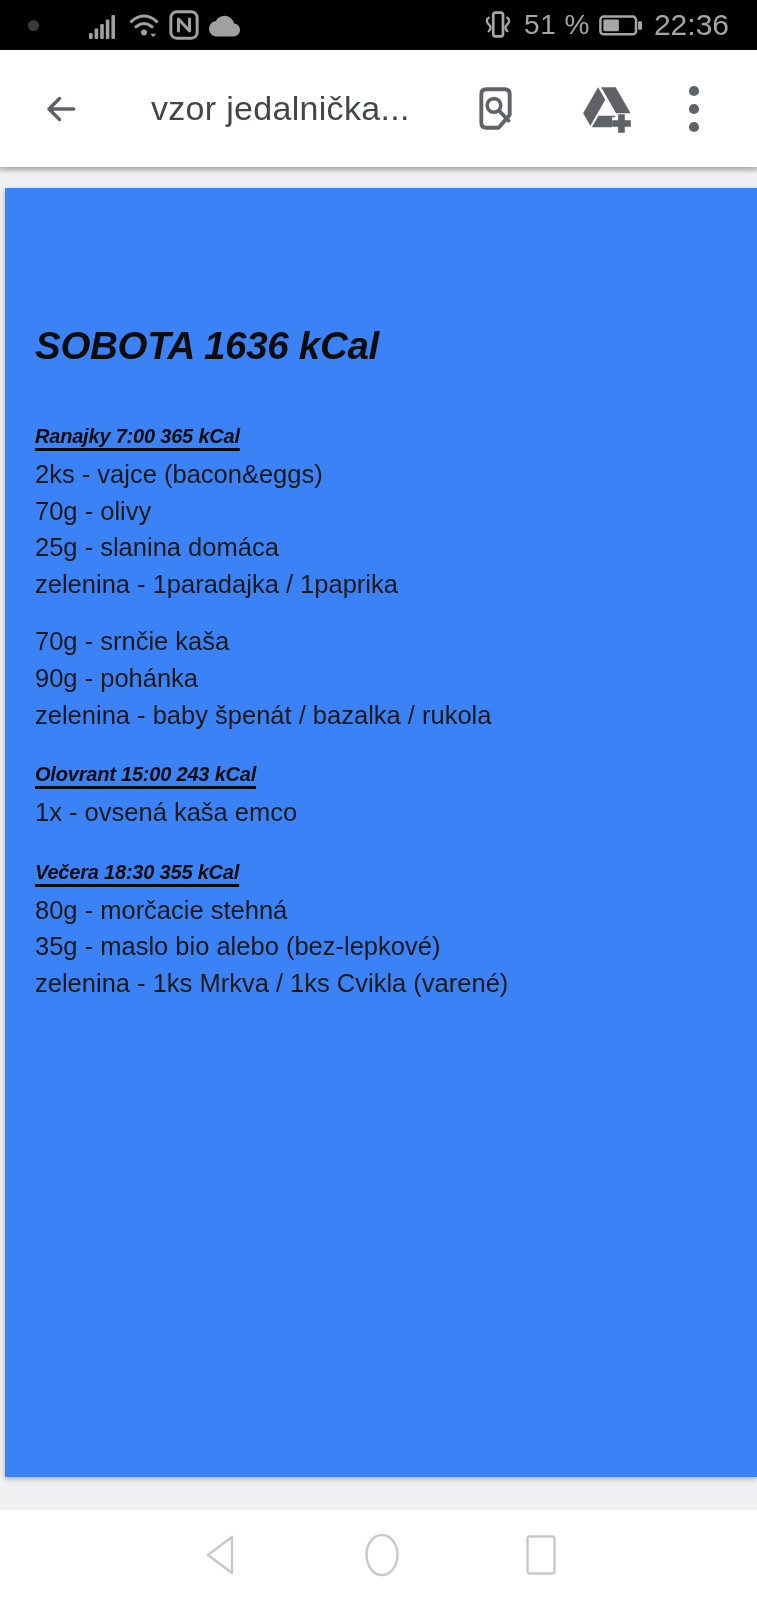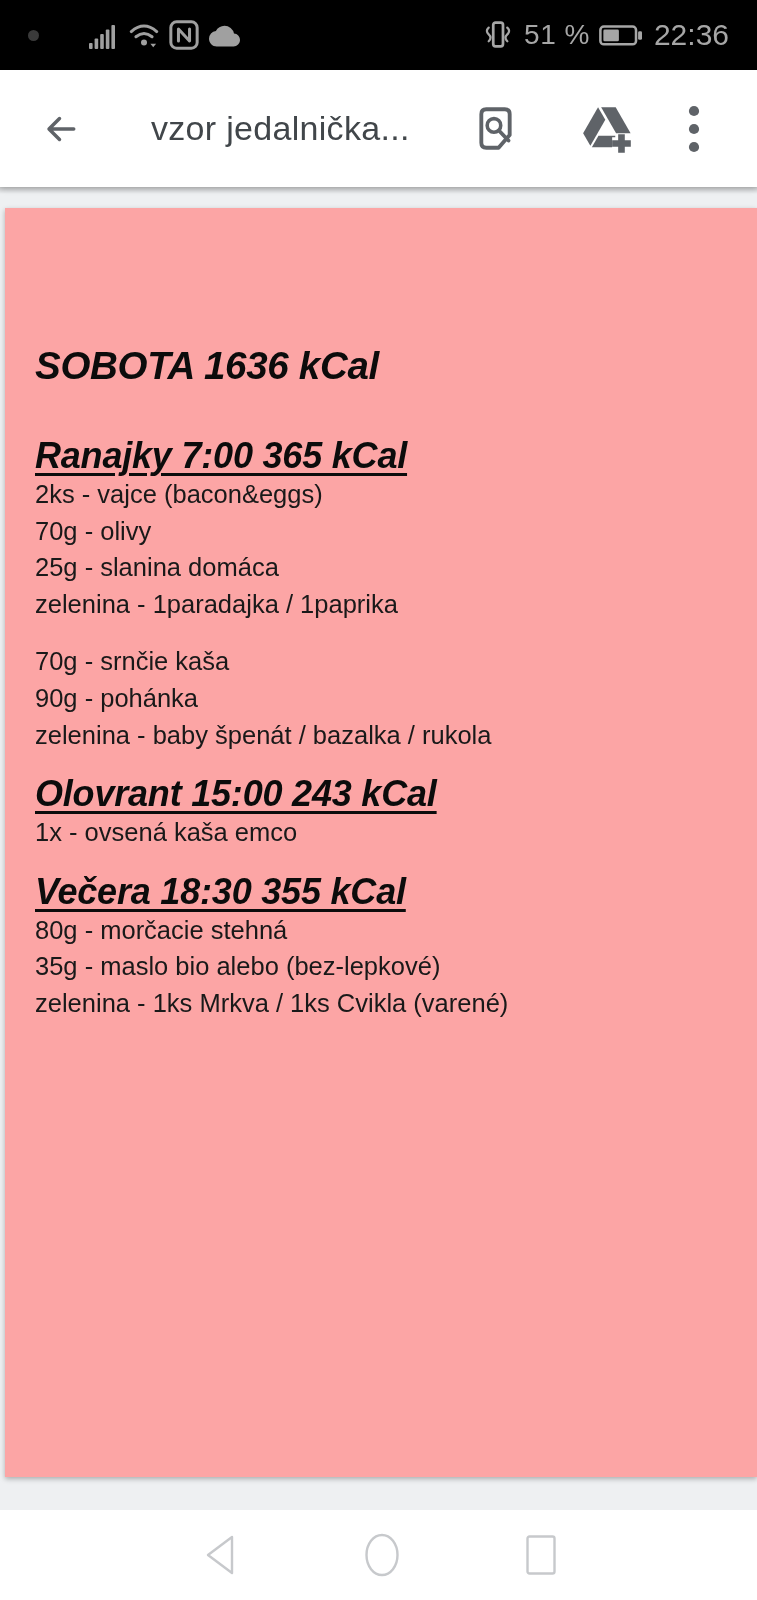--- a/index.html
+++ b/index.html
@@ -1,20 +1,20 @@
 <!DOCTYPE html>
 <html><head>
 <meta charset="utf-8">
 <style>
   html,body{margin:0;padding:0;background:#fff;}
   .phone{position:relative;width:757px;height:1600px;overflow:hidden;
          font-family:"Liberation Sans",sans-serif;display:flex;flex-direction:column;}
 
   
-  .status-bar{height:70px;background:#000;display:flex;align-items:center;
+  .status-bar{height:50px;background:#000;display:flex;align-items:center;
               padding:0 28px;box-sizing:border-box;flex:0 0 auto;}
   .cam-dot{width:11px;height:11px;border-radius:50%;background:#3a3a3a;margin-right:50px;}
   .sb-left{display:flex;align-items:center;gap:10px;}
   .sb-right{margin-left:auto;display:flex;align-items:center;gap:9px;color:#a6a6a6;}
   .sb-right .sb-text{font-size:28px;letter-spacing:.5px;}
   .sb-right .sb-time{font-size:30px;}
 
   
   .app-bar{height:117px;background:#fff;display:flex;align-items:center;
            padding:0 1px 0 43px;box-sizing:border-box;flex:0 0 auto;position:relative;z-index:3;
@@ -23,28 +23,28 @@
   .ab-title{margin-left:72px;font-size:34px;color:#41464a;letter-spacing:.3px;white-space:nowrap;}
   .ab-actions{margin-left:auto;display:flex;align-items:center;gap:0;padding-right:56px;}
   .ab-actions .icon-btn{margin-left:0;}
   .ab-actions .gap-a{margin-left:66px;}
   .ab-actions .gap-b{margin-left:52px;}
 
   
   .viewer{flex:1 1 auto;position:relative;background:#eef0f2;z-index:1;}
   .viewer::before{content:"";position:absolute;left:0;top:0;right:0;height:7px;
                   background:linear-gradient(rgba(0,0,0,.14),rgba(0,0,0,0));}
-  .page{position:absolute;left:5px;right:0;top:21px;bottom:33px;background:#fca5a5;
+  .page{position:absolute;left:5px;right:0;top:21px;bottom:33px;background:#3b82f6;
         box-shadow:0 2px 5px rgba(0,0,0,.28);box-sizing:border-box;
         padding:0 10px 0 30px;overflow:hidden;}
   .doc-title{margin:135px 0 47px 0;font-size:38.5px;line-height:46px;font-weight:700;
              font-style:italic;color:#0c0c0c;letter-spacing:-.3px;}
   .section{margin:0;}
   .section + .section{margin-top:21px;}
-  .section-heading{margin:0;font-size:36px;line-height:40px;font-weight:700;font-style:italic;
+  .section-heading{margin:0;font-size:20px;line-height:40px;font-weight:700;font-style:italic;
                    color:#0c0c0c;text-decoration:underline;text-decoration-thickness:3px;
                    text-underline-offset:5px;letter-spacing:-.2px;}
   .item{margin:0;font-size:25.5px;line-height:36.6px;color:#191919;}
 
   
   .nav-bar{height:90px;background:#fff;flex:0 0 auto;display:flex;align-items:center;
            justify-content:center;gap:124px;position:relative;z-index:2;}
   .nav-bar .icon-btn{opacity:1;}
 </style>
 </head>

